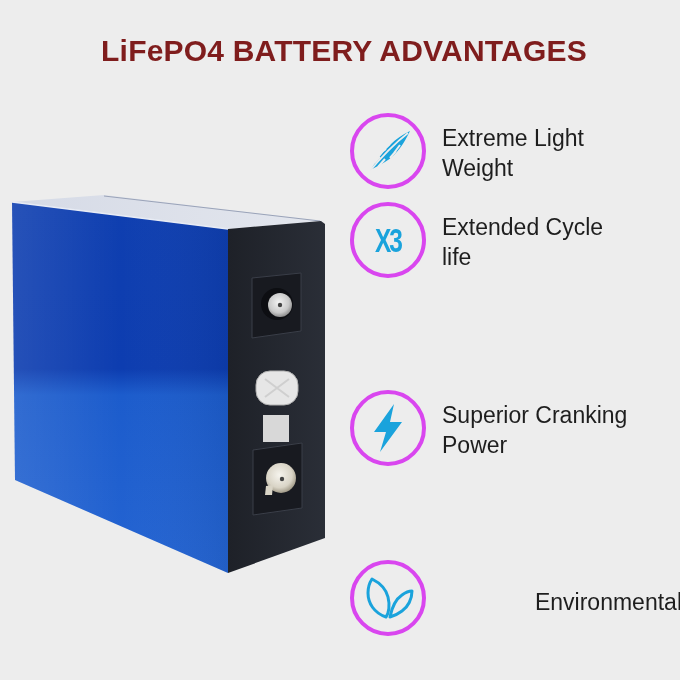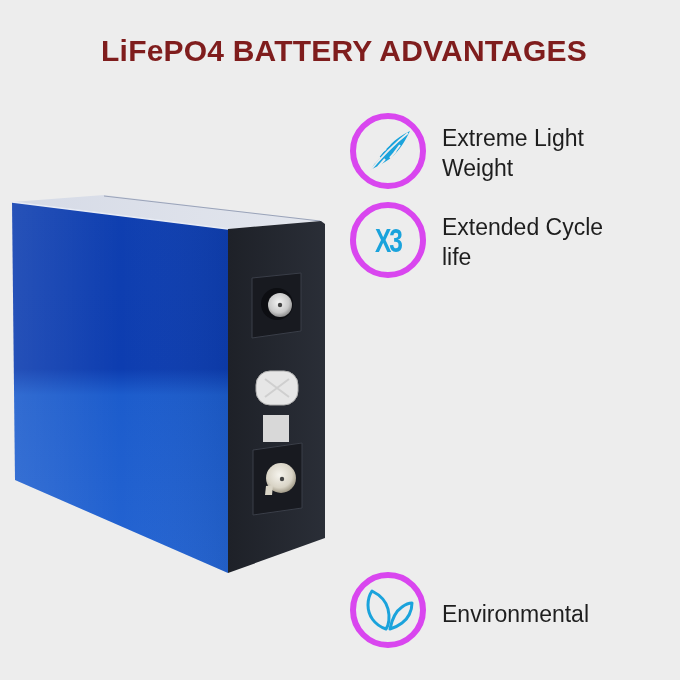--- a/index.html
+++ b/index.html
@@ -22,21 +22,21 @@
     .battery {
       position: absolute; left: 0; top: 0; width: 340px; height: 680px;
     }
     .features { position: absolute; left: 0; top: 0; width: 680px; height: 496px; }
     .feature {
       position: absolute; left: 350px; width: 320px; height: 80px;
     }
     .icon-circle {
       position: absolute; left: 0; top: 0;
       width: 76px; height: 76px;
-      border: 6px solid #d946ef;
+      border: 4px solid #d946ef;
       border-radius: 50%;
       box-sizing: border-box;
       display: flex; align-items: center; justify-content: center;
     }
     .icon-circle svg { display: block; }
     .feature-label {
       position: absolute; left: 92px;
       font-family: "Liberation Sans", sans-serif;
       font-size: 23px;
       line-height: 30px;
@@ -136,23 +136,34 @@
     <div class="icon-circle">
       <span style="font-family:'Liberation Sans',sans-serif;font-weight:bold;font-size:34px;color:#1aa3dc;letter-spacing:-3px;transform:scaleX(0.72);display:inline-block;">X3</span>
     </div>
     <div class="feature-label" style="top:10px;">
       <span class="line">Extended Cycle</span>
       <span class="line">life</span>
     </div>
   </div>
 
 
+  <div class="feature" style="top:390px;">
+    <div class="icon-circle">
+      <svg width="40" height="56" viewBox="0 0 40 56">
+        <polygon points="26,4 6,32 18,32 12,52 34,22 22,22" fill="#1aa3dc"></polygon>
+      </svg>
+    </div>
+    <div class="feature-label" style="top:10px;">
+      <span class="line">Superior Cranking</span>
+      <span class="line">Power</span>
+    </div>
+  </div>
 
 
-  <div class="feature" style="top:572px;">
+  <div class="feature" style="top:560px;text-align:right;">
     <div class="icon-circle">
       <svg width="56" height="50" viewBox="0 0 56 50">
         <path d="M26,44 C14,40 8,30 8,20 C8,14 10,9 12,6 C20,10 26,16 28,24 C30,32 29,40 26,44 Z" fill="none" stroke="#1aa3dc" stroke-width="3" stroke-linejoin="round"></path>
         <path d="M30,44 C32,34 36,26 42,22 C46,19 50,18 52,18 C52,26 48,34 42,38 C38,41 34,43 30,44" fill="none" stroke="#1aa3dc" stroke-width="3" stroke-linecap="round" stroke-linejoin="round"></path>
       </svg>
     </div>
     <div class="feature-label" style="top:27px;">
       <span class="line">Environmental</span>
     </div>
   </div>

